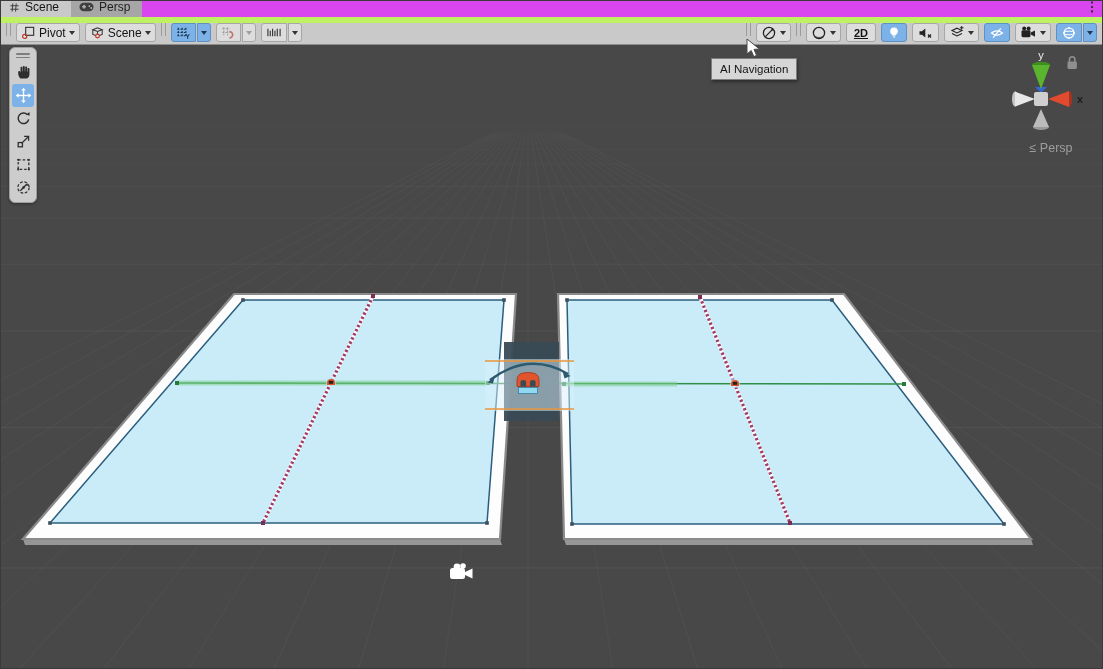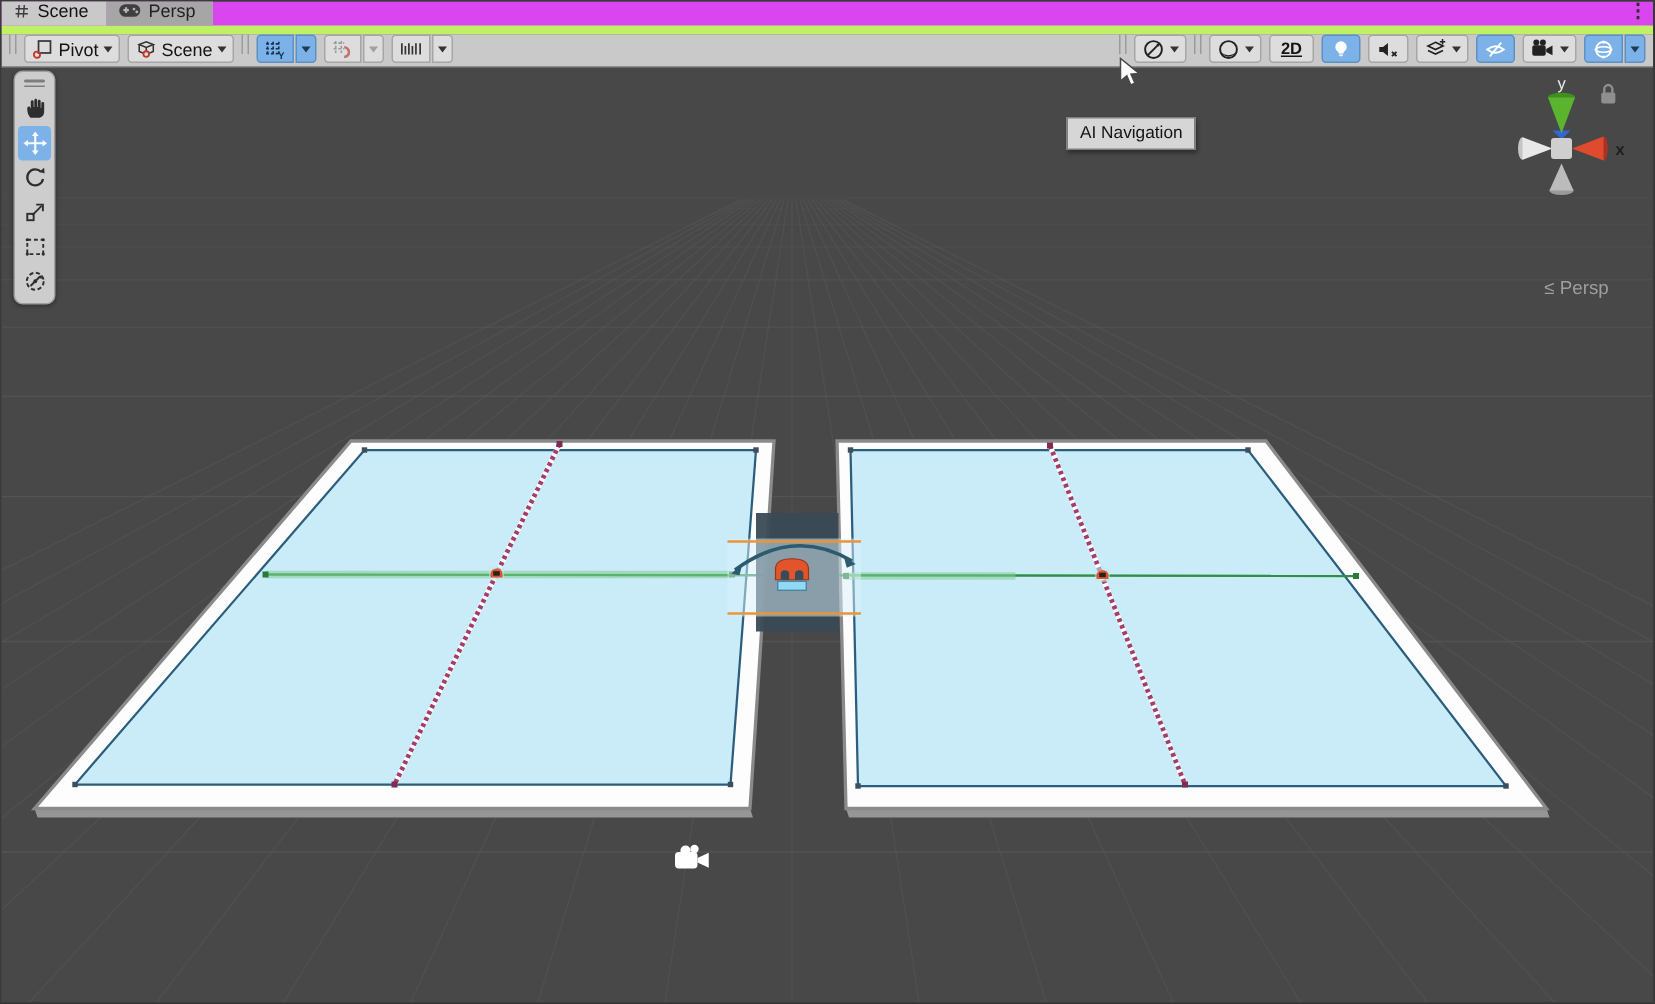--- a/index.html
+++ b/index.html
@@ -38,25 +38,25 @@
   #scene-svg{position:absolute;left:0;top:0;}
   
   .toolcol{position:absolute;left:8px;top:2px;width:28px;background:#cdcdcd;border:1px solid #9e9e9e;
            border-radius:6px;padding:2px 0 3px 0;box-shadow:0 1px 3px rgba(0,0,0,.35);}
   .grip{height:11px;display:flex;flex-direction:column;justify-content:center;gap:2px;padding:0 6px;}
   .grip i{display:block;height:1.5px;background:#7e7e7e;border-radius:1px;}
   .tool{height:23px;margin:0 2px;border-radius:3px;display:flex;align-items:center;justify-content:center;}
   .tool.sel{background:#7cb2e8;}
   
   .axisgizmo{position:absolute;left:995px;top:4px;width:100px;height:112px;}
-  .persp{position:absolute;left:1008px;top:96px;width:84px;text-align:center;font-size:12.5px;color:#9e9e9e;margin-top:44px;}
+  .persp{position:absolute;left:1008px;top:96px;width:84px;text-align:center;font-size:12.5px;color:#9e9e9e;}
   
   .tooltip{position:absolute;left:710px;top:13px;height:22px;padding:0 8px;background:#d6d6d6;
            border:1px solid #7e7e7e;display:flex;align-items:center;font-size:11.5px;color:#141414;
-           box-shadow:1px 2px 3px rgba(0,0,0,.4);margin-top:20px;}
+           box-shadow:1px 2px 3px rgba(0,0,0,.4);}
   .cursor{position:absolute;left:745px;top:37px;z-index:60;}
 </style>
 </head>
 <body>
 
 <div class="window">
 
   <div class="tabbar">
     <div class="tab active">
       <svg width="11" height="11" viewBox="0 0 16 16">

